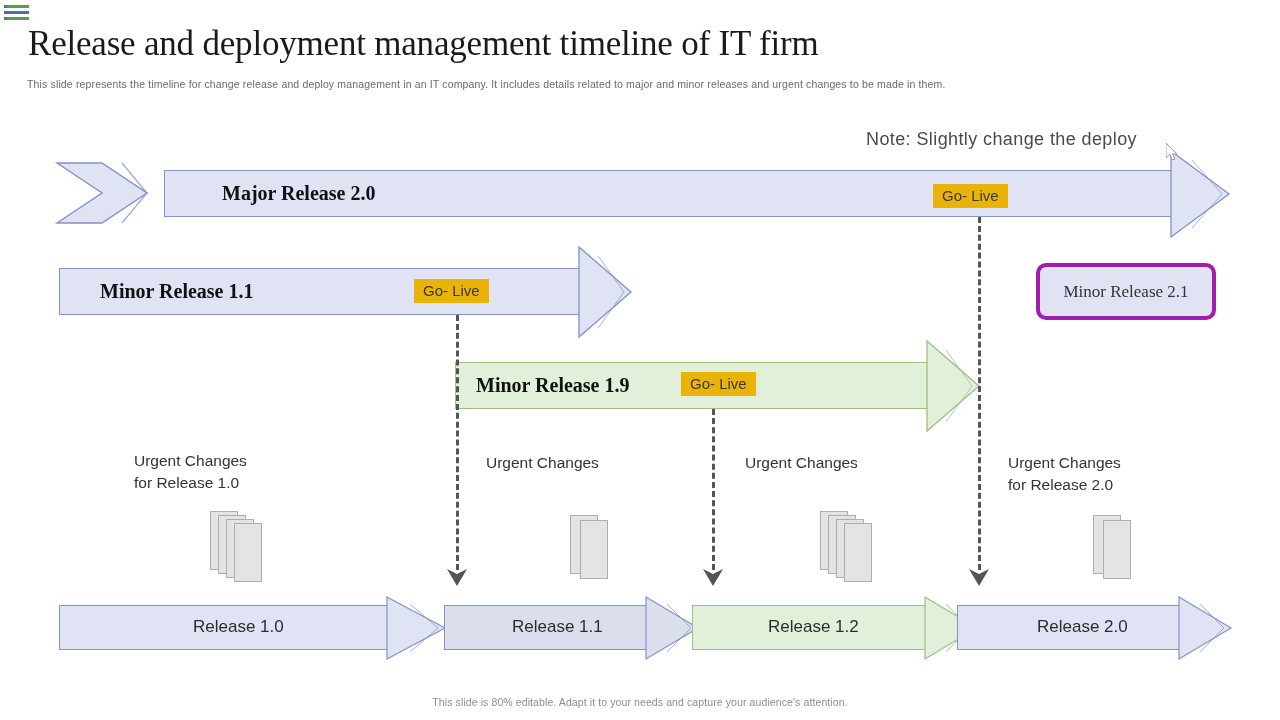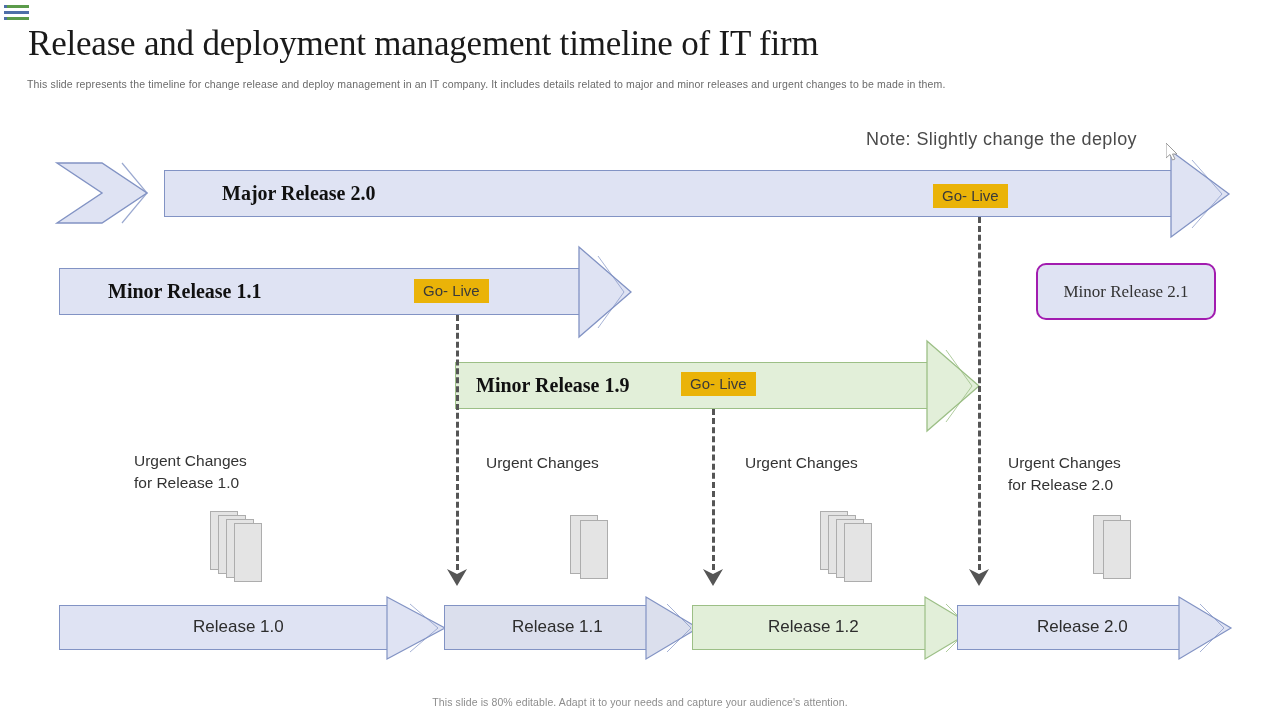--- a/index.html
+++ b/index.html
@@ -79,21 +79,21 @@
     font-size: 15px; color: #3a3a3a;
     padding: 4px 9px 5px 9px;
     white-space: nowrap;
     line-height: 1;
   }
 
   
   .round-box {
     position: absolute;
     box-sizing: border-box;
-    border: 2px solid #a21caf;
+    border: 4px solid #a21caf;
     background: #dfe3f3;
     border-radius: 10px;
     display: flex; align-items: center; justify-content: center;
     font-family: "Liberation Serif", serif;
     font-size: 17px; color: #333;
   }
 
   
   .urgent-label {
     position: absolute;
@@ -155,21 +155,21 @@
   <polyline points="22,10 52,44 22,78" fill="none" stroke="#8293c4" stroke-width="1" opacity="0.7"></polyline>
 </svg>
 <div class="bar-label-serif" style="left:222px; top:182px;">Major Release 2.0</div>
 <div class="golive" style="left:933px; top:184px;">Go- Live</div>
 
 <div class="bar-rect" style="left:59px; top:268px; width:524px; height:47px;"></div>
 <svg class="arrow-head" style="left:578px; top:246px;" width="54" height="92" viewBox="0 0 54 92">
   <polygon points="1,1 53,46 1,91" fill="#dfe3f3" stroke="#8293c4" stroke-width="1.3"></polygon>
   <polyline points="20,10 46,46 20,82" fill="none" stroke="#8293c4" stroke-width="1" opacity="0.7"></polyline>
 </svg>
-<div class="bar-label-serif" style="left:100px; top:280px;margin-left:8px;">Minor Release 1.1</div>
+<div class="bar-label-serif" style="left:100px; top:280px;">Minor Release 1.1</div>
 <div class="golive" style="left:414px; top:279px;">Go- Live</div>
 
 <div class="round-box" style="left:1036px; top:263px; width:180px; height:57px;">
   <span>Minor Release 2.1</span>
 </div>
 
 <div class="bar-rect green" style="left:455px; top:362px; width:477px; height:47px;"></div>
 <svg class="arrow-head" style="left:926px; top:340px;" width="54" height="92" viewBox="0 0 54 92">
   <polygon points="1,1 53,46 1,91" fill="#e2efd9" stroke="#9cbf86" stroke-width="1.3"></polygon>
   <polyline points="20,10 46,46 20,82" fill="none" stroke="#9cbf86" stroke-width="1" opacity="0.8"></polyline>

